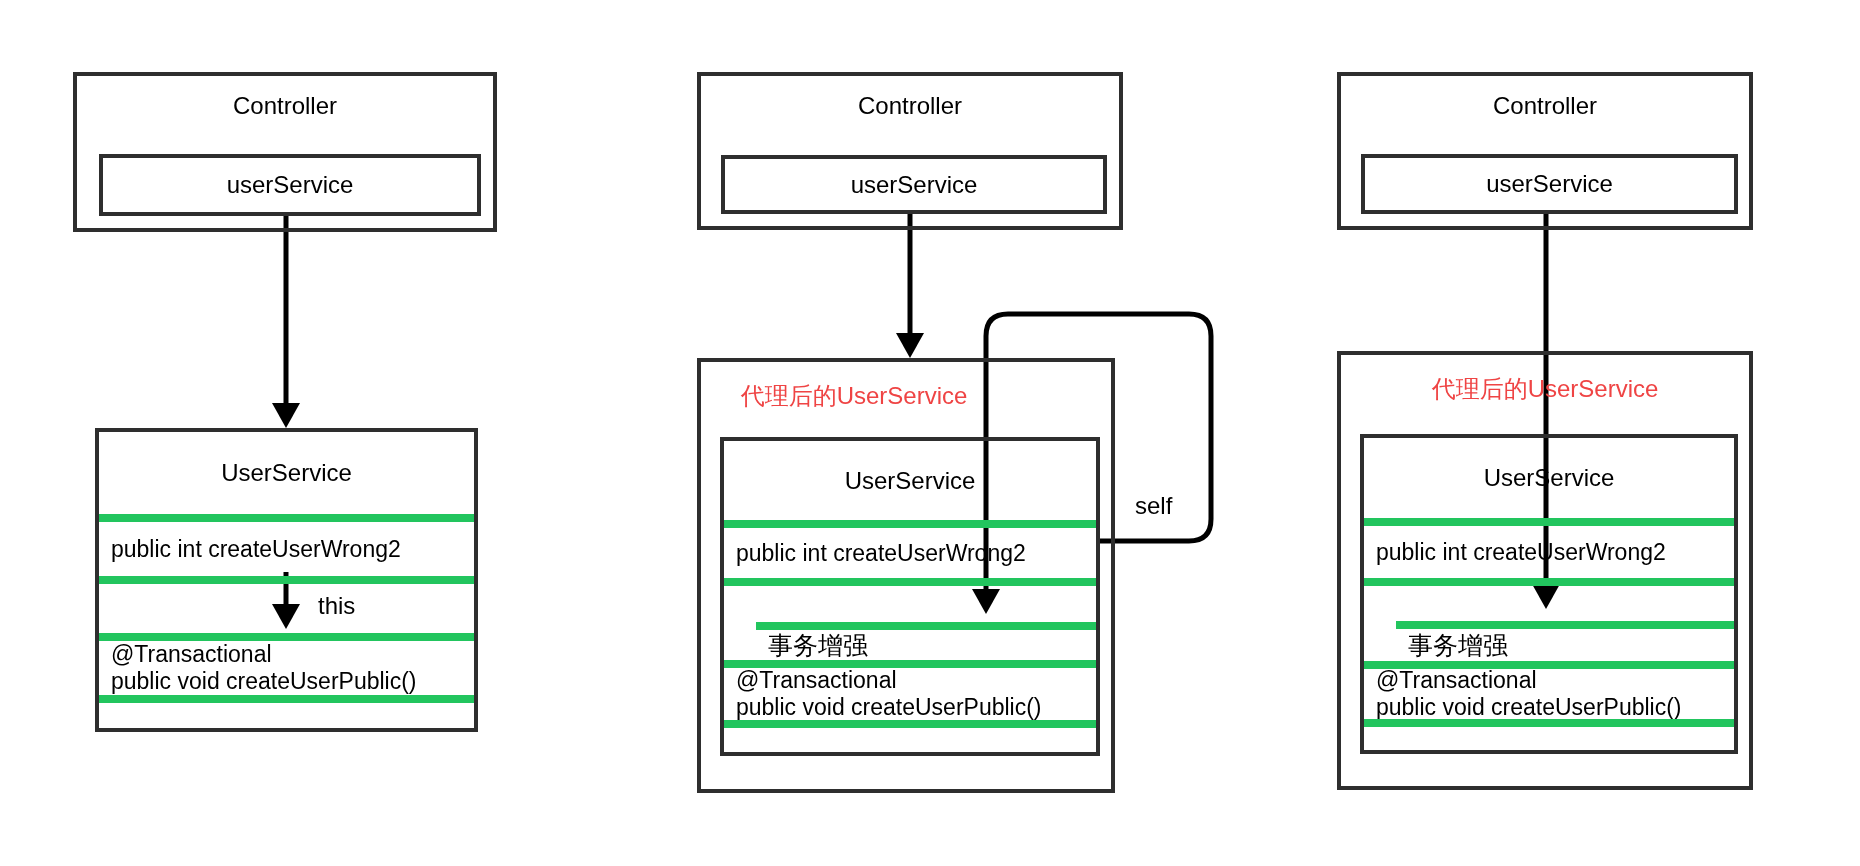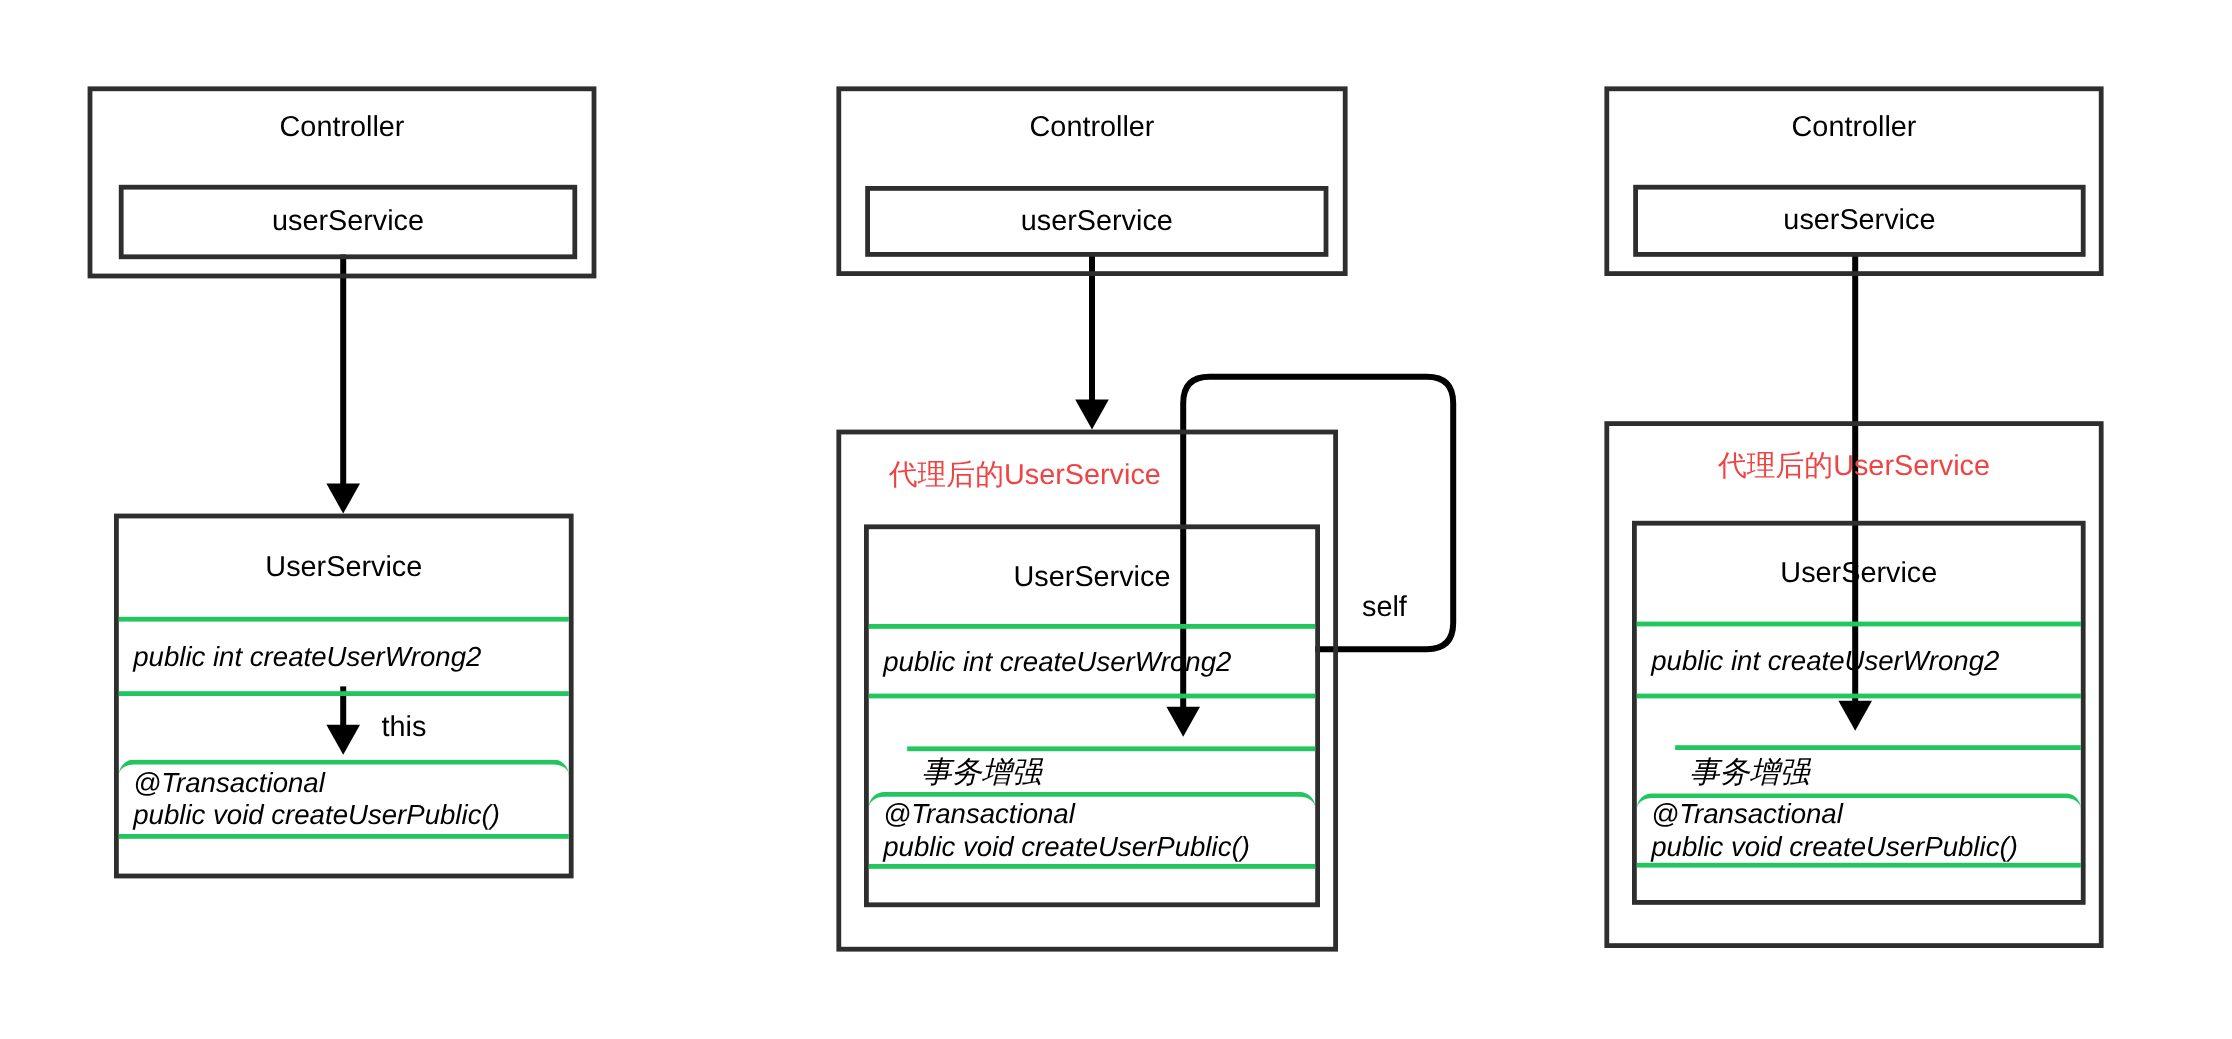--- a/index.html
+++ b/index.html
@@ -17,36 +17,36 @@
     position:absolute;left:0;right:0;top:16px;
     text-align:center;font-size:24px;line-height:28px;color:#000;
   }
   .field-box{
     position:absolute;border:4px solid #2e2e2e;box-sizing:border-box;
     display:flex;align-items:center;justify-content:center;
     font-size:24px;color:#000;background:transparent;
   }
   .service{display:flex;flex-direction:column;}
   .service .row{box-sizing:border-box;flex:0 0 auto;}
-  .service .row + .row{border-top:4px solid #22c55e;font-style:italic;}
+  .service .row + .row{border-top:8px solid #22c55e;}
   .service .row.header{
     display:flex;align-items:center;justify-content:center;
     font-size:24px;
   }
   .service .row.method{
     display:flex;align-items:center;
     padding-left:12px;font-size:23px;
   }
   .service .row.enhance{
     display:flex;align-items:center;
     padding-left:12px;font-size:25px;margin-left:32px;
   }
   .service .row.ann{
     display:flex;flex-direction:column;justify-content:center;
-    padding-left:12px;font-size:23px;line-height:27px;border-radius:13px;
+    padding-left:12px;font-size:23px;line-height:27px;
   }
   .service .row.grow{flex:1 1 auto;}
   .proxy-title{
     position:absolute;font-size:24px;line-height:28px;color:#ef4444;
   }
   .float-label{
     position:absolute;font-size:24px;color:#000;white-space:nowrap;
   }
 
   

